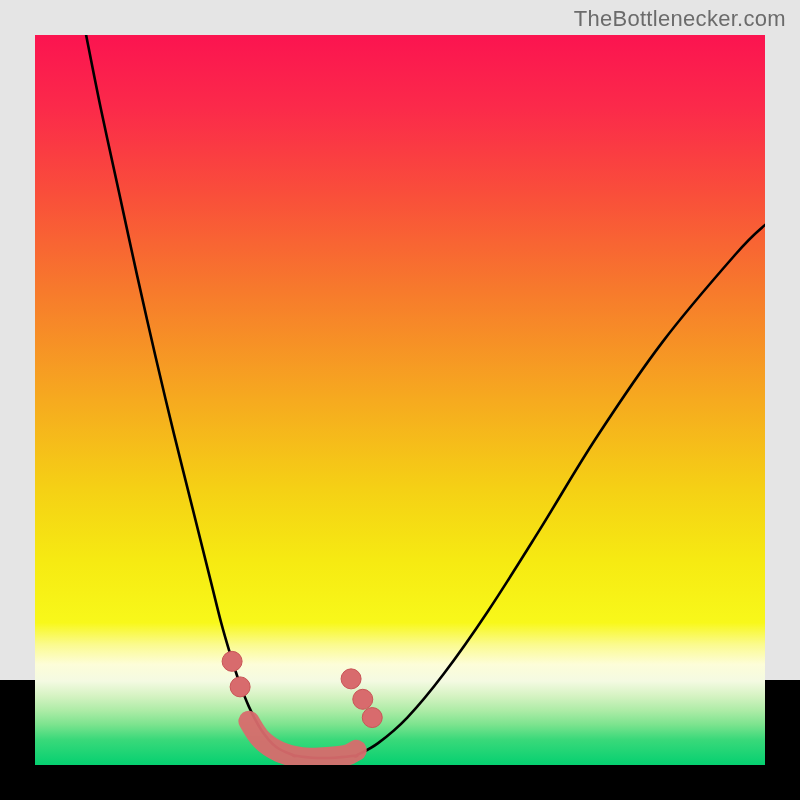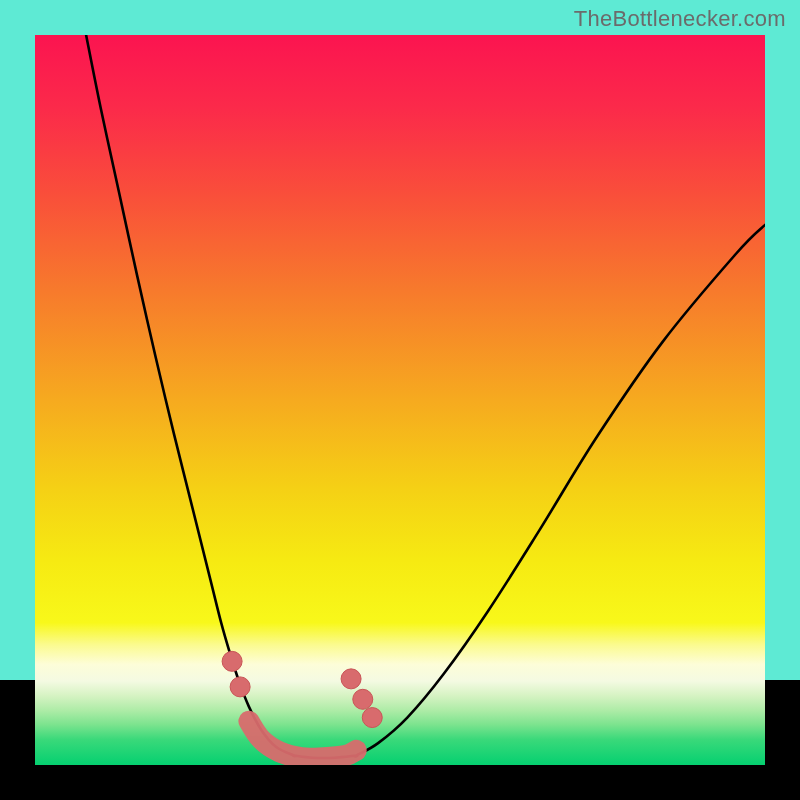--- a/index.html
+++ b/index.html
@@ -10,21 +10,21 @@
     background: #000;
     overflow: hidden;
     font-family: Arial, Helvetica, sans-serif;
   }
   .frame {
     position: absolute;
     left: 0;
     top: 0;
     width: 800px;
     height: 680px;
-    background: #5eead4;
+    background: #e5e5e5;
   }
   .plot {
     position: absolute;
     left: 35px;
     top: 35px;
     width: 730px;
     height: 730px;
     overflow: hidden;
   }
   .gradient {

